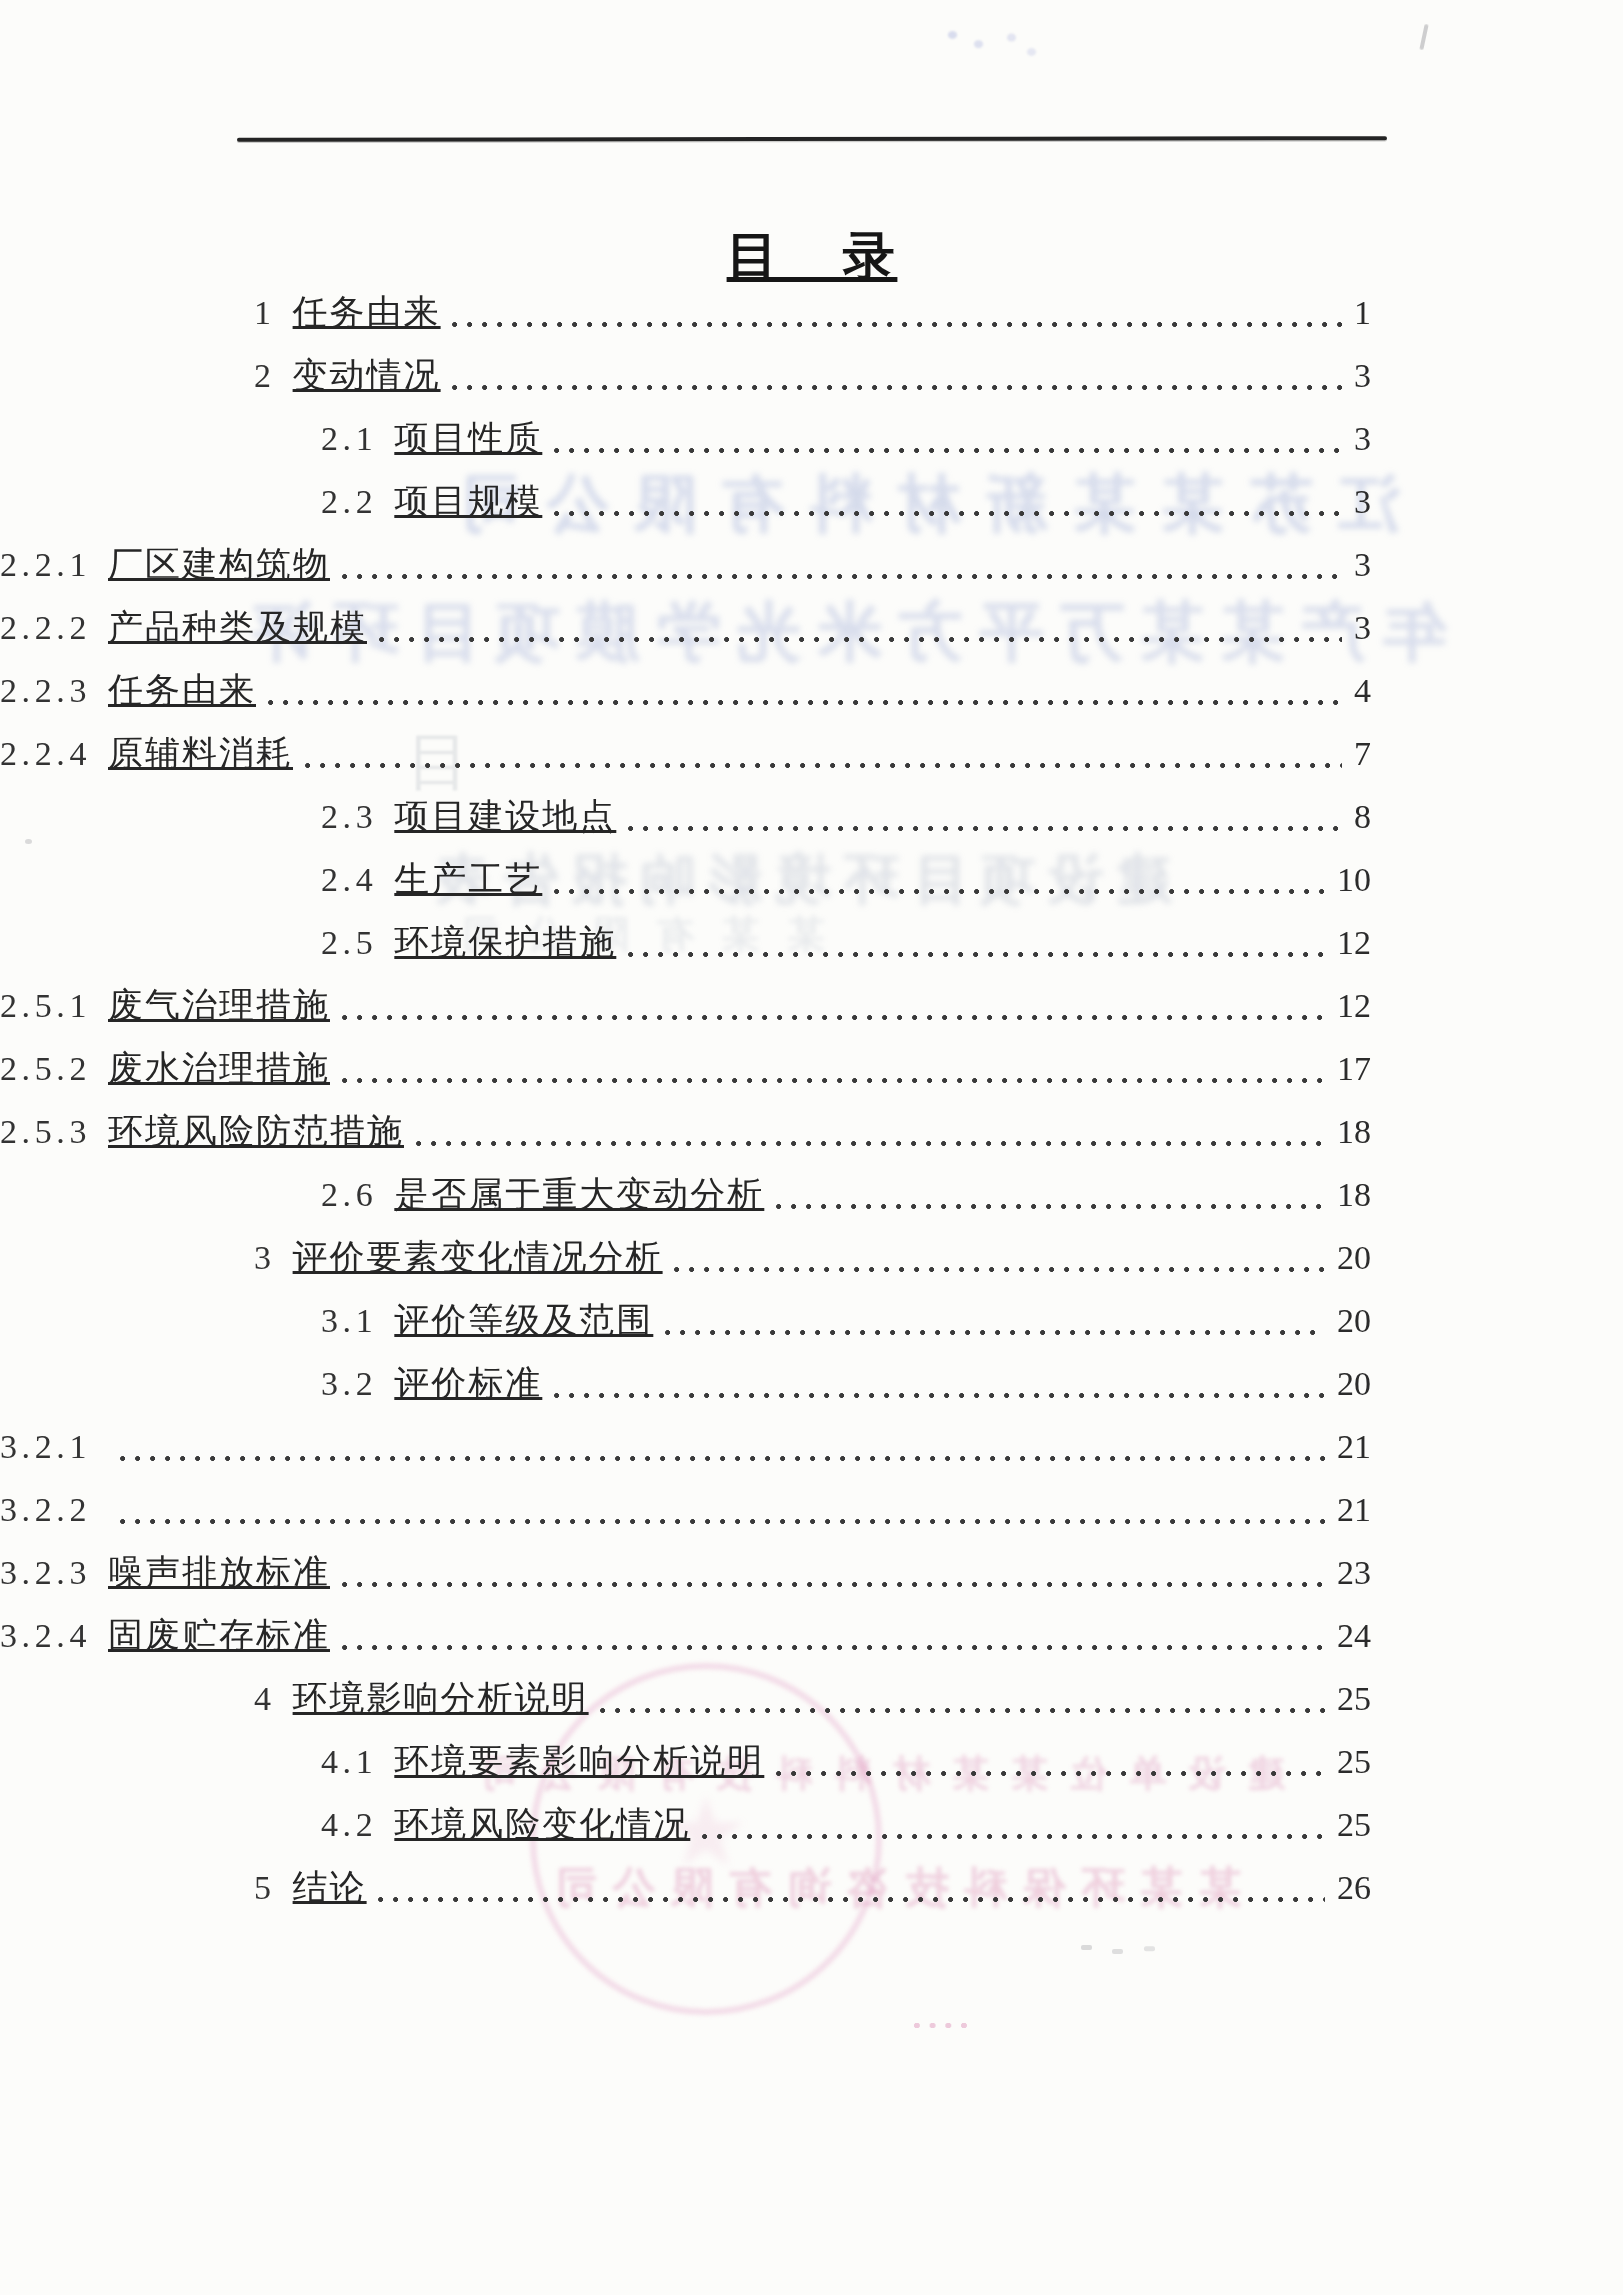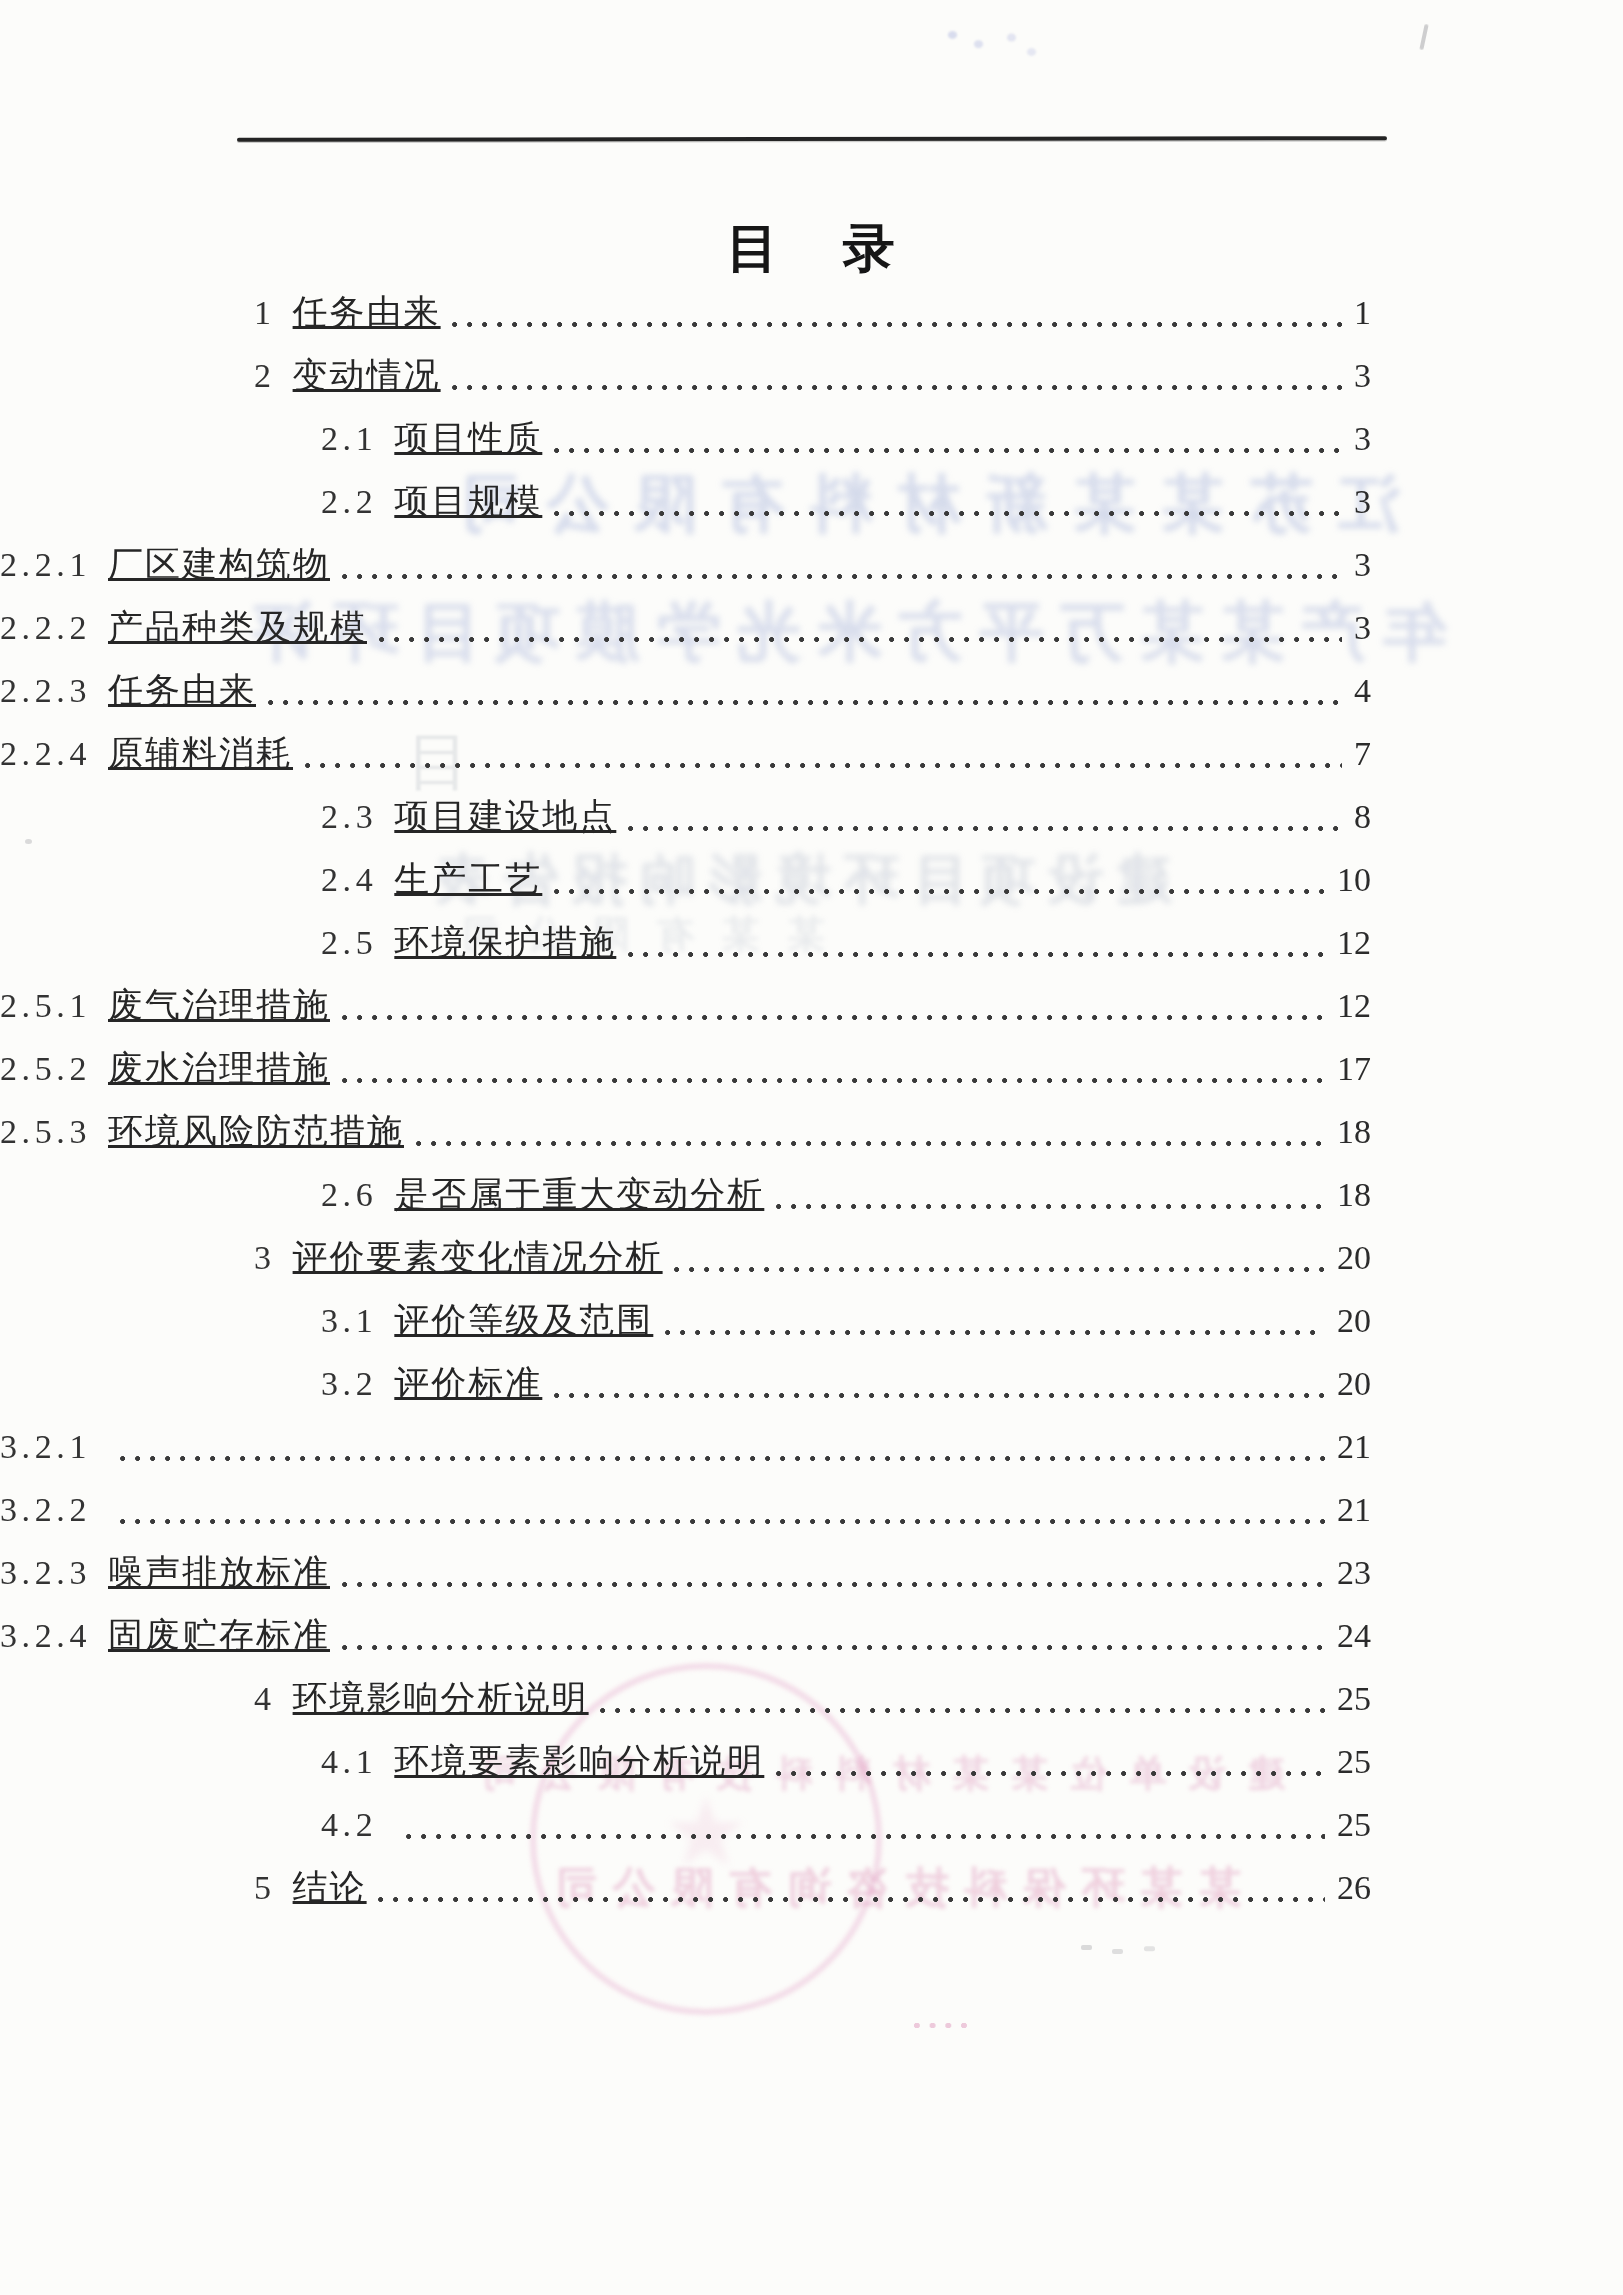--- a/index.html
+++ b/index.html
@@ -14,24 +14,24 @@
 
   
   .top-rule{
     position:absolute;left:237px;top:137px;width:1150px;height:3.9px;
     background:#242424;border-radius:2px;transform:rotate(-0.08deg);
     box-shadow:0 1.3px 0 rgba(60,60,60,.25);
   }
 
   
   .title{
-    position:absolute;left:0;top:214px;width:1624px;
+    position:absolute;left:0;top:222px;width:1624px;
     text-align:center;
     font-size:52px;font-weight:700;color:#161616;
-    word-spacing:46px;letter-spacing:2.6px;
+    word-spacing:46px;letter-spacing:2.6px;text-decoration:underline;
   }
 
   
   .toc{
     position:absolute;left:0;top:281px;width:1624px;
     padding-right:253px;box-sizing:border-box;
     z-index:3;
   }
   .row{display:flex;height:63px;}
   .row .no,.row .lbl,.row .pg{line-height:63px;white-space:nowrap;}
@@ -276,20 +276,21 @@
 
     <div class="row lv2">
       <span class="no">4.1</span>
       <span class="lbl">环境要素影响分析说明</span>
       <span class="leader"></span>
       <span class="pg">25</span>
     </div>
 
     <div class="row lv2">
       <span class="no">4.2</span>
+      <span class="lbl">环境风险变化情况</span>
       <span class="leader"></span>
       <span class="pg">25</span>
     </div>
 
     <div class="row lv1">
       <span class="no">5</span>
       <span class="lbl">结论</span>
       <span class="leader"></span>
       <span class="pg">26</span>
     </div>

